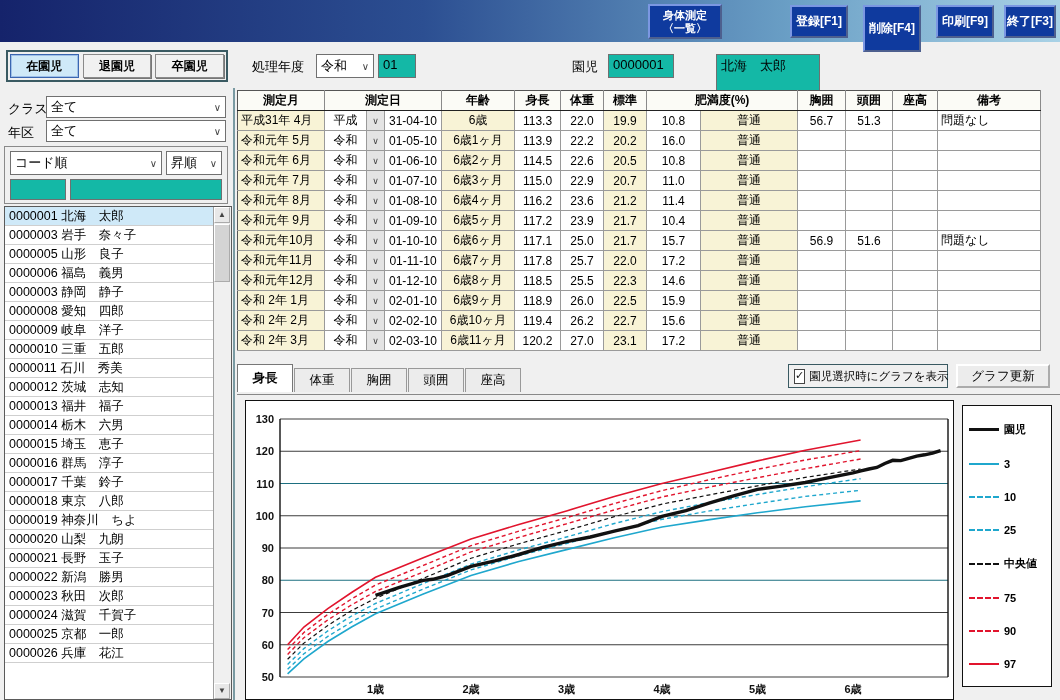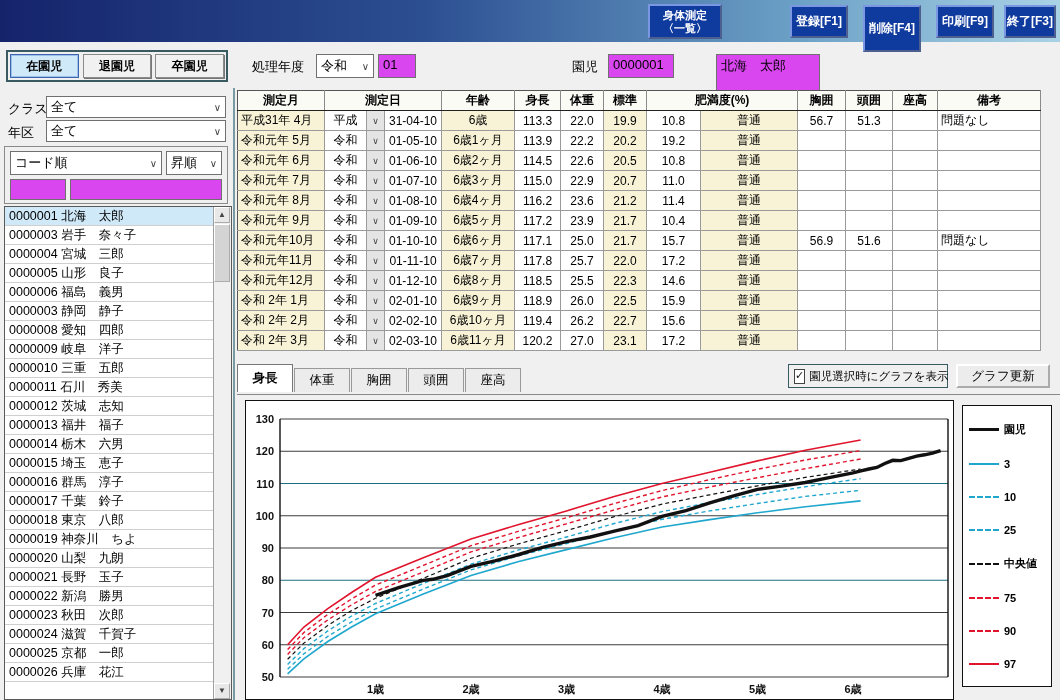--- a/index.html
+++ b/index.html
@@ -16,21 +16,21 @@
   .btn-f4{left:863px;top:5px;width:58px;height:47px;}
   .btn-f9{left:936px;top:5px;width:58px;height:33px;}
   .btn-f3{left:1004px;top:5px;width:52px;height:33px;}
   
   .tabgroup{position:absolute;left:6px;top:50px;width:222px;height:32px;border:2px solid #3a5a62;
     display:flex;align-items:center;gap:4px;padding:0 2px;background:#f0f0f0;box-sizing:border-box;}
   .etab{flex:1;height:24px;font-size:12px;font-weight:bold;background:#f1f1f1;border:1px solid #8a8a8a;
     box-shadow:1px 1px 0 #777;}
   .etab.active{background:#cfe9f8;border:1px solid #3a66b0;box-shadow:inset 0 0 0 1px #9fc0e8;}
   .lbl{position:absolute;font-size:13px;}
-  .field{position:absolute;background:#d946ef;border:1px solid #707070;font-size:13px;
+  .field{position:absolute;background:#14b8a6;border:1px solid #707070;font-size:13px;
     padding:2px 4px;box-sizing:border-box;overflow:hidden;white-space:nowrap;}
   .ddown{display:flex;align-items:center;justify-content:space-between;background:#fff;}
   .ddown .arr{color:#444;font-size:10px;}
   
   .side-lbl{position:absolute;font-size:13px;}
   .sgroup{position:absolute;left:4px;top:146px;width:224px;height:58px;border:1px solid #8a8a8a;box-sizing:border-box;}
   .listbox{position:absolute;left:4px;top:206px;width:228px;height:494px;background:#fff;
     border:1px solid #5a5a5a;box-sizing:border-box;overflow:hidden;}
   .rows{position:absolute;left:0;top:0;width:209px;}
   .lrow{height:18px;line-height:18px;font-size:12.5px;padding-left:4px;border-bottom:1px solid #cfcfcf;
@@ -130,21 +130,20 @@
     <span>昇順</span>
     <span class="arr">∨</span>
   </div>
   <div class="field" style="left:10px;top:179px;width:56px;height:21px;"></div>
   <div class="field" style="left:70px;top:179px;width:152px;height:21px;"></div>
 
   <div class="listbox">
     <div class="rows">
         <div class="lrow sel">0000001 北海　太郎</div>
         <div class="lrow">0000003 岩手　奈々子</div>
-        <div class="lrow">0000004 宮城　三郎</div>
         <div class="lrow">0000005 山形　良子</div>
         <div class="lrow">0000006 福島　義男</div>
         <div class="lrow">0000003 静岡　静子</div>
         <div class="lrow">0000008 愛知　四郎</div>
         <div class="lrow">0000009 岐阜　洋子</div>
         <div class="lrow">0000010 三重　五郎</div>
         <div class="lrow">0000011 石川　秀美</div>
         <div class="lrow">0000012 茨城　志知</div>
         <div class="lrow">0000013 福井　福子</div>
         <div class="lrow">0000014 栃木　六男</div>
@@ -220,21 +219,21 @@
         </tr>
         <tr>
           <td class="c-month beige">令和元年 5月</td>
           <td class="c-era">令和</td>
           <td class="c-dd">∨</td>
           <td class="c-date">01-05-10</td>
           <td class="c-age beige">6歳1ヶ月</td>
           <td class="c-num">113.9</td>
           <td class="c-num">22.2</td>
           <td class="c-num beige">20.2</td>
-          <td class="c-num">19.2</td>
+          <td class="c-num">16.0</td>
           <td class="c-judge beige">普通</td>
           <td class="c-num"></td>
           <td class="c-num"></td>
           <td class="c-num"></td>
           <td class="c-note"></td>
         </tr>
         <tr>
           <td class="c-month beige">令和元年 6月</td>
           <td class="c-era">令和</td>
           <td class="c-dd">∨</td>

